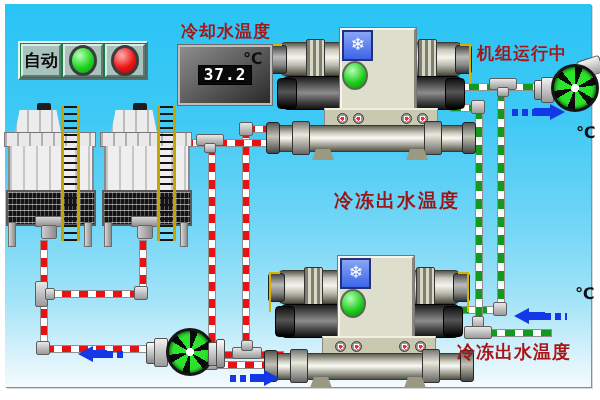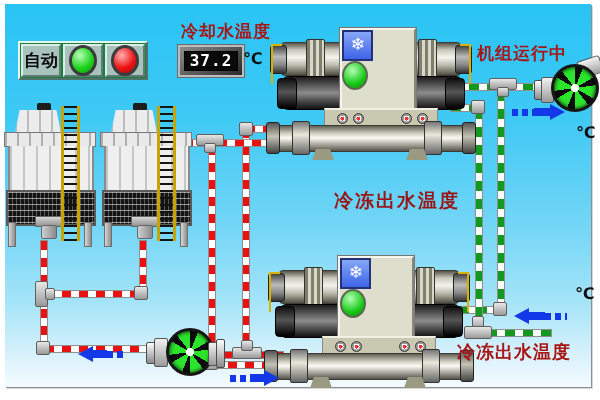--- a/index.html
+++ b/index.html
@@ -19,21 +19,21 @@
   .fit{position:absolute;z-index:3;background:linear-gradient(180deg,#e8e8e8,#9a9a9a);border:1px solid #5e5e5e;border-radius:2px;}
   
   .arrow{position:absolute;z-index:6;display:flex;align-items:center;}
   .dashes{height:7px;background:repeating-linear-gradient(90deg,#1238e8 0 6px,rgba(0,0,0,0) 6px 10px);}
   .shaft{height:8px;background:#1238e8;}
   .tri-r{width:0;height:0;border-top:8px solid transparent;border-bottom:8px solid transparent;border-left:15px solid #1238e8;}
   .tri-l{width:0;height:0;border-top:8px solid transparent;border-bottom:8px solid transparent;border-right:15px solid #1238e8;}
   
   .rlabel{position:absolute;z-index:6;color:#a81515;font-weight:bold;font-size:17px;letter-spacing:1px;white-space:nowrap;}
   .lcd{position:absolute;z-index:6;background:linear-gradient(145deg,#8d8d8d,#2a2a2a);
-       border:2px solid #bdbdbd;box-shadow:0 0 0 1px #6a6a6a;padding:4px;text-decoration:underline;}
+       border:2px solid #bdbdbd;box-shadow:0 0 0 1px #6a6a6a;padding:18px;text-decoration:underline;}
   .lcd .scr{background:#0a0a0a;border:1px solid #000;color:#ffffff;
        font:bold 16px "DejaVu Sans Mono",monospace;text-align:center;line-height:18px;padding:0 4px;letter-spacing:1px;}
   .unit{position:absolute;z-index:6;color:#101010;font-weight:bold;font-size:16px;}
   
   #auto-panel{position:absolute;left:18px;top:41px;width:124px;height:33px;z-index:5;display:flex;
       background:#15803d;border:2px solid;border-color:#e8f4f0 #55706a #55706a #e8f4f0;padding:1px;gap:2px;}
   #auto-panel .cell{flex:1;border:2px solid;border-color:#dcece8 #5f7a74 #5f7a74 #dcece8;background:#a8c2bc;
       display:flex;align-items:center;justify-content:center;}
   #auto-panel .mode{color:#0a0a0a;font-weight:bold;font-size:17px;}
   .pbtn{width:22px;height:25px;border-radius:50%;border:3px solid #3c3c3c;}

